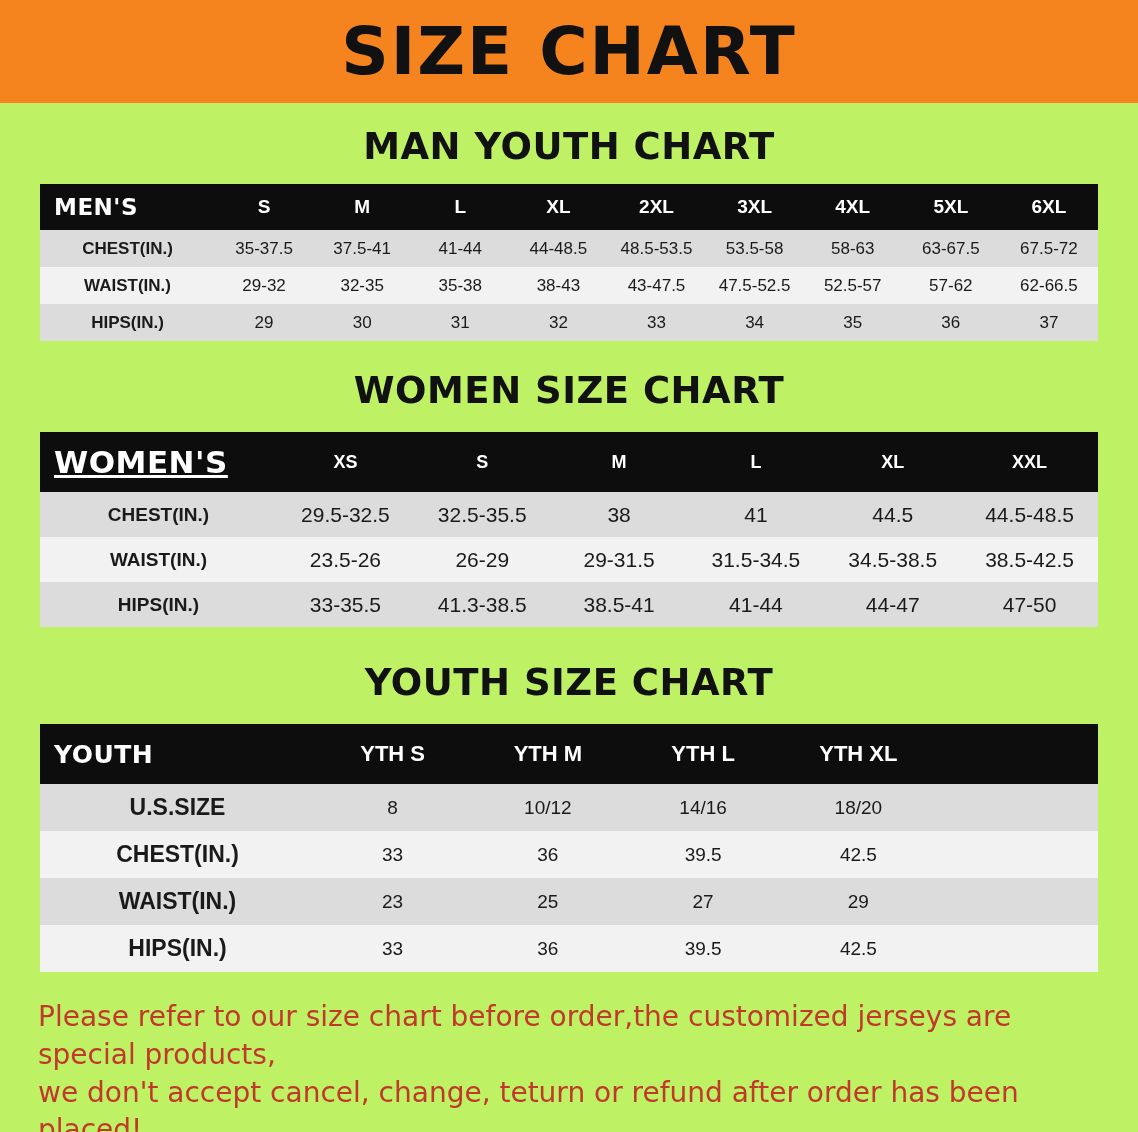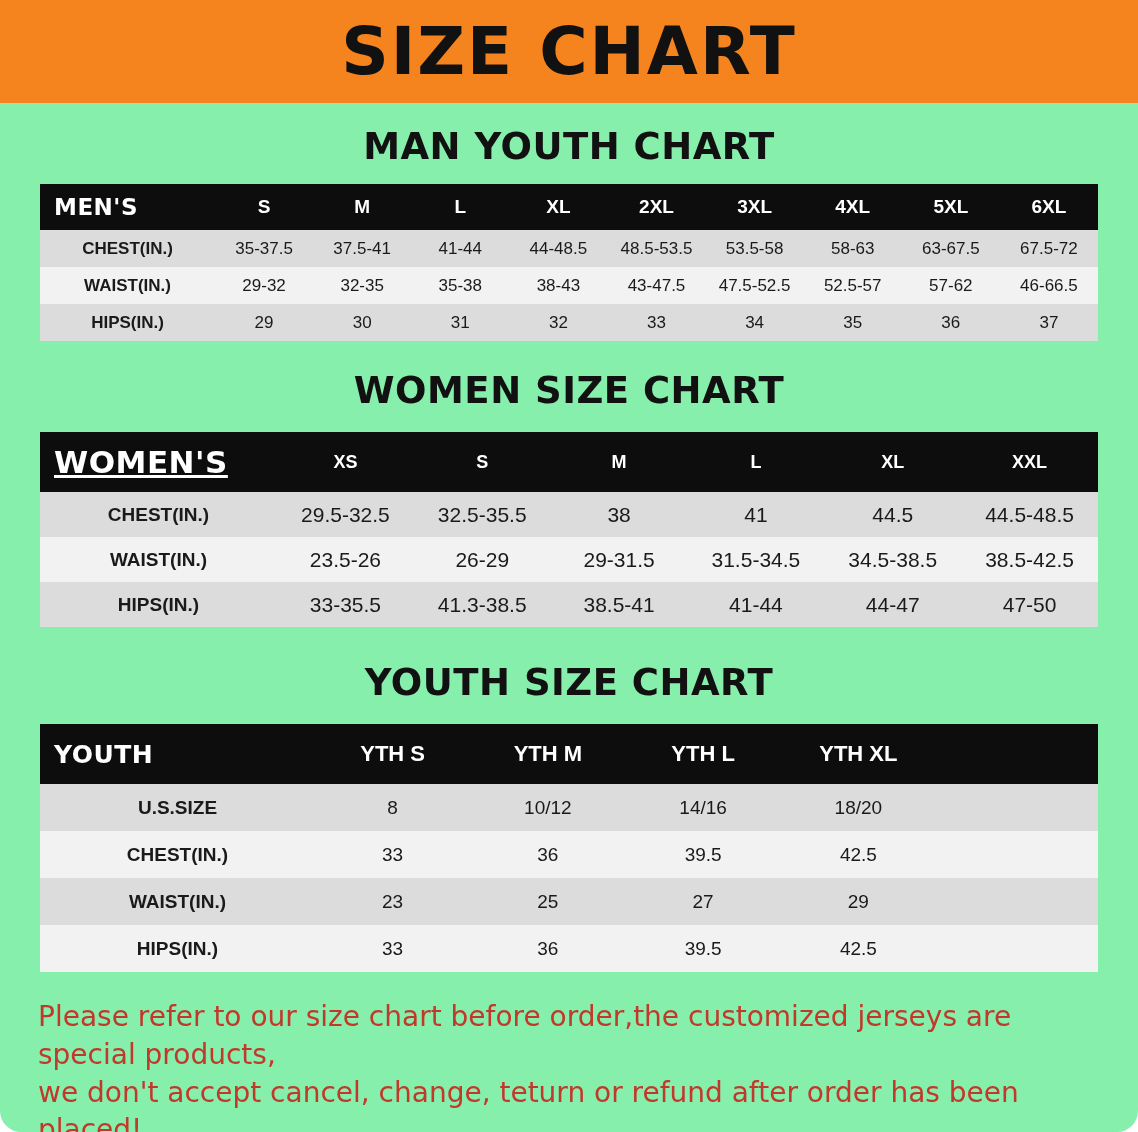--- a/index.html
+++ b/index.html
@@ -11,22 +11,21 @@
     height: 1132px;
     background: #ffffff;
     font-family: "Liberation Sans", sans-serif;
     overflow: hidden;
   }
 
   .page {
     position: relative;
     width: 1138px;
     height: 1132px;
-    background: #86efac;
-    border-radius: 21px;
+    background: #bef264;
   }
 
   
   .banner {
     height: 103px;
     background: #f5841f;
     display: flex;
     align-items: center;
     justify-content: center;
   }
@@ -109,21 +108,21 @@
   
   .women-table thead th { height: 58px; font-size: 18px; }
   .women-table thead th.rowlabel { font-size: 31px; text-decoration: underline; }
   .women-table td { height: 43px; font-size: 21px; }
   .women-table td.rowlabel { font-size: 19px; }
 
   
   .youth-table thead th { height: 58px; font-size: 22px; }
   .youth-table thead th.rowlabel { font-size: 25px; }
   .youth-table td { height: 45px; font-size: 19px; }
-  .youth-table td.rowlabel { font-size: 19px; }
+  .youth-table td.rowlabel { font-size: 23px; }
 
   
   .note {
     margin: 26px 38px 0 38px;
     color: #c0392b;
     font-family: "DejaVu Sans", sans-serif;
     font-size: 28px;
     line-height: 1.35;
     text-align: left;
   }
@@ -171,21 +170,21 @@
         <tr class="band-light">
           <td class="rowlabel">WAIST(IN.)</td>
           <td>29-32</td>
           <td>32-35</td>
           <td>35-38</td>
           <td>38-43</td>
           <td>43-47.5</td>
           <td>47.5-52.5</td>
           <td>52.5-57</td>
           <td>57-62</td>
-          <td>46-66.5</td>
+          <td>62-66.5</td>
         </tr>
         <tr class="band-dark">
           <td class="rowlabel">HIPS(IN.)</td>
           <td>29</td>
           <td>30</td>
           <td>31</td>
           <td>32</td>
           <td>33</td>
           <td>34</td>
           <td>35</td>

